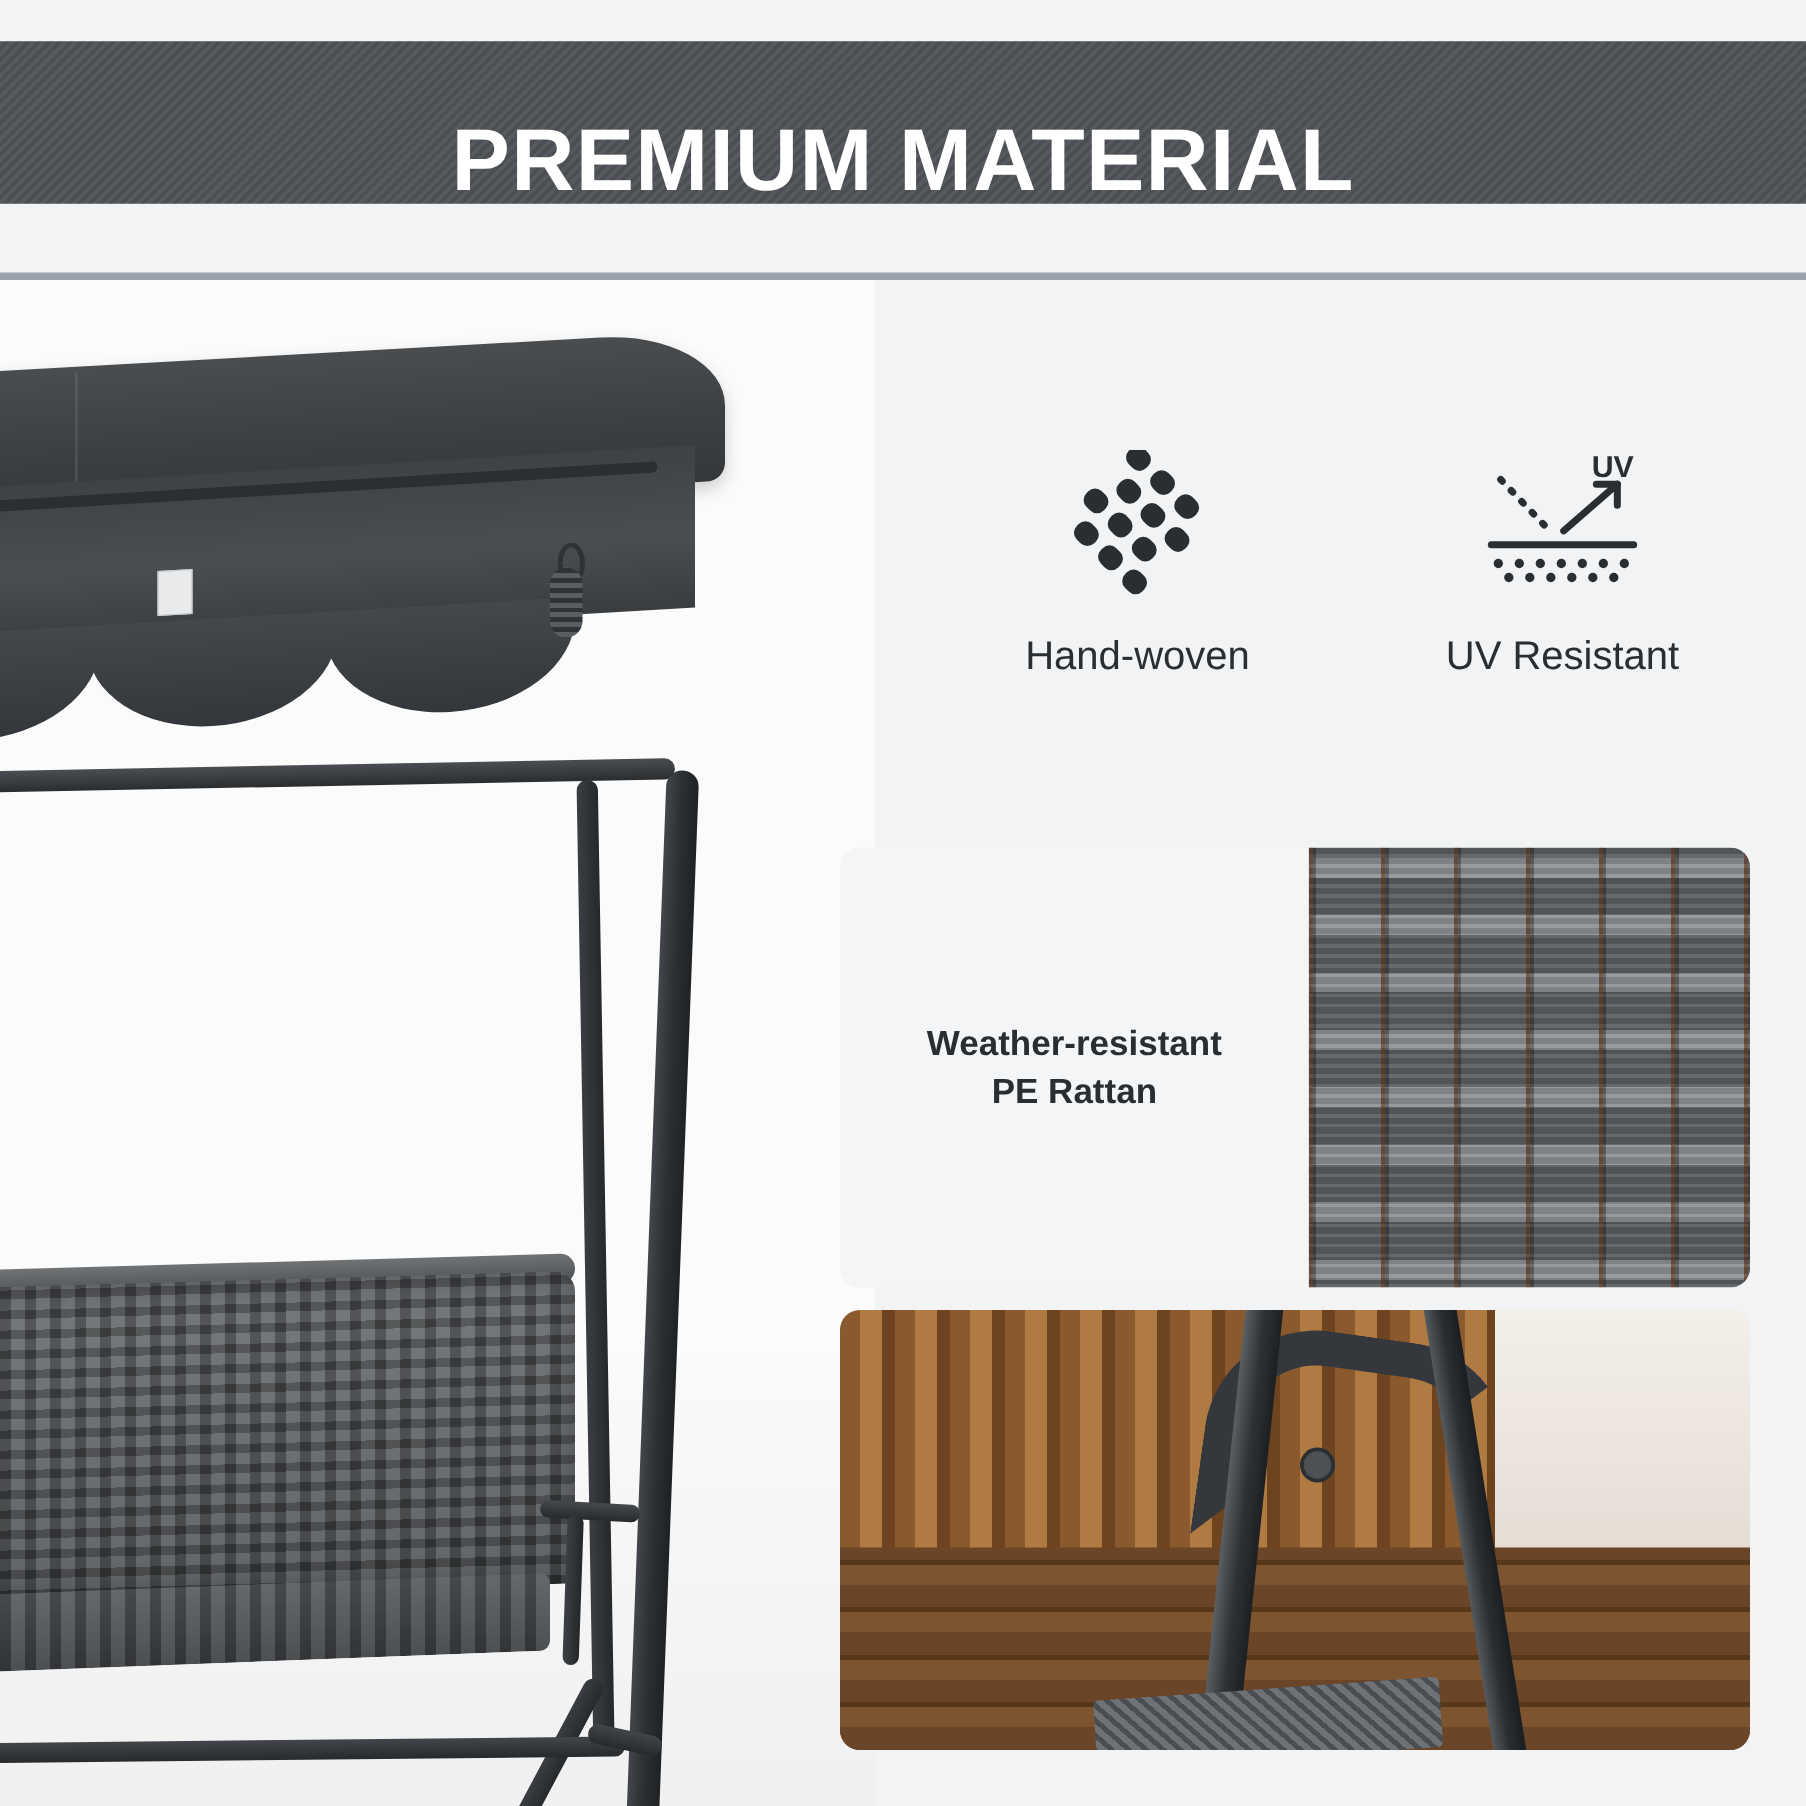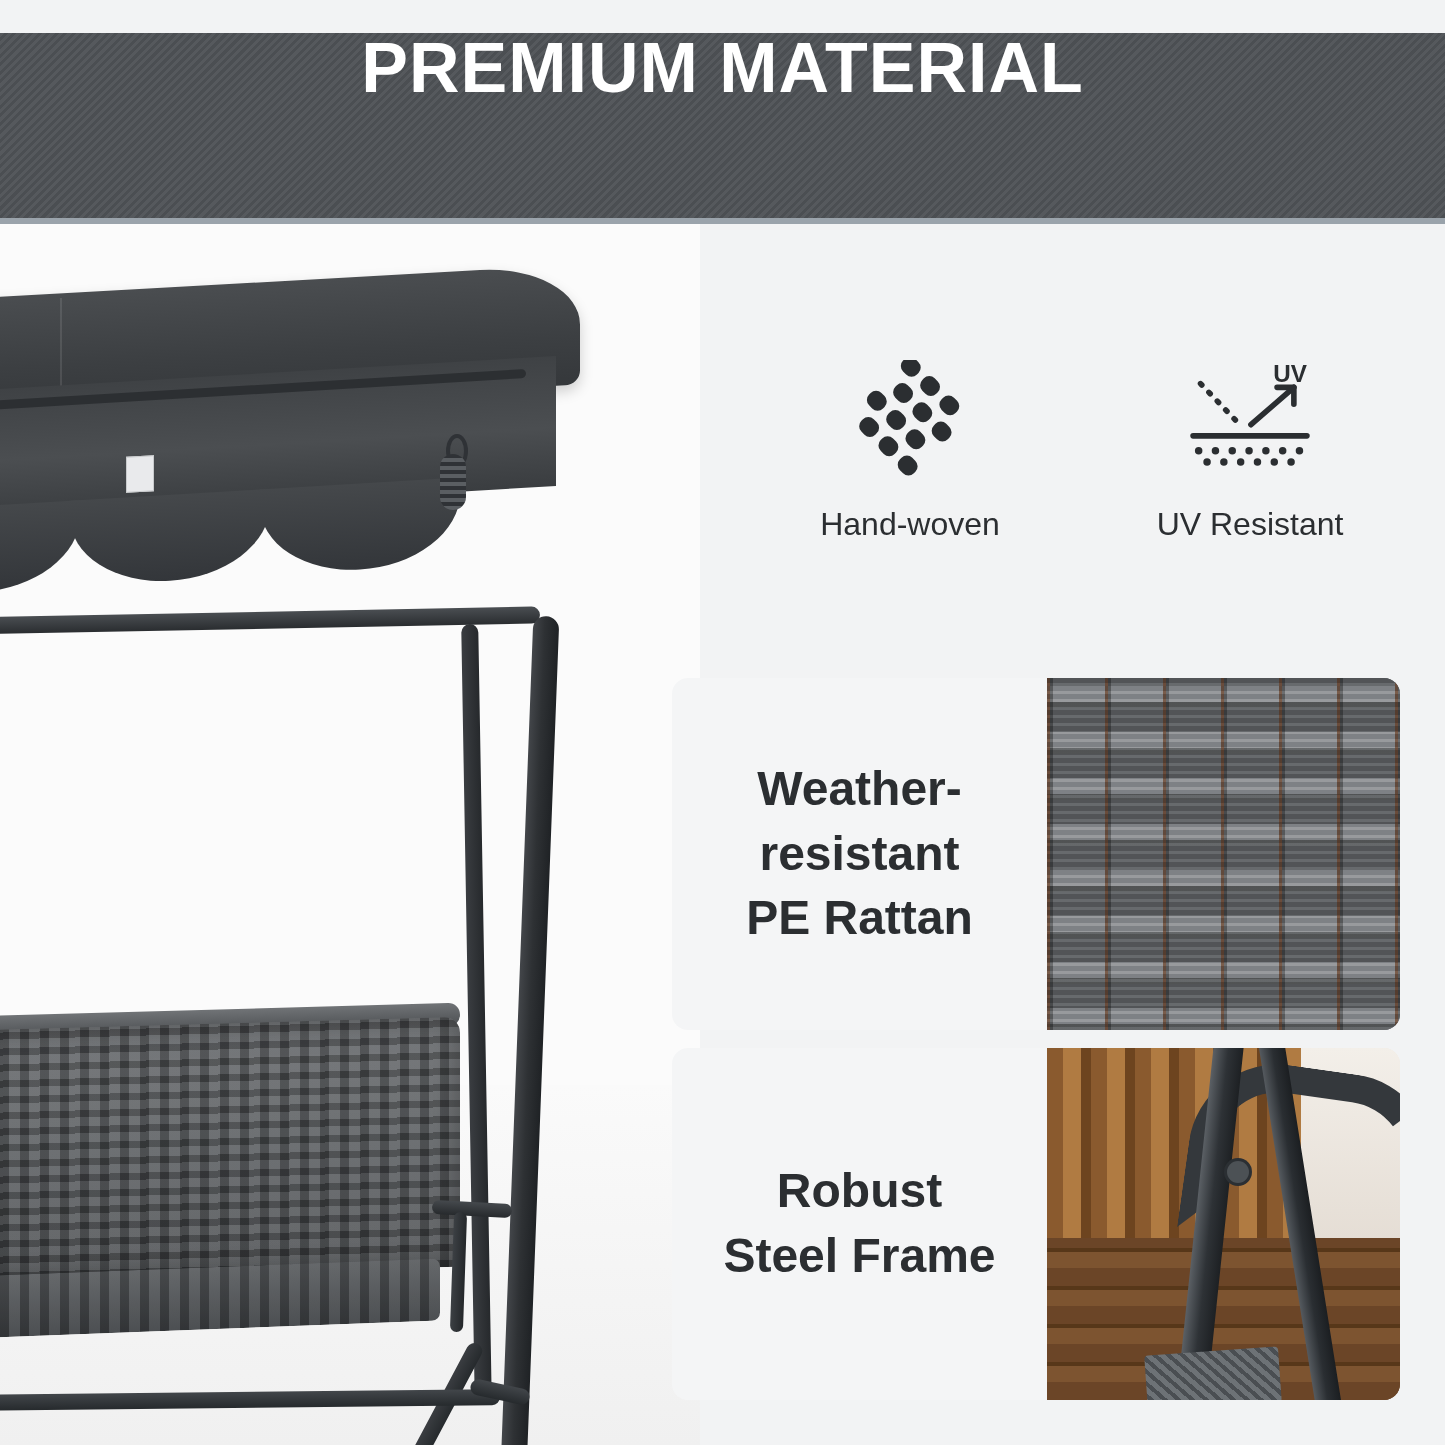--- a/index.html
+++ b/index.html
@@ -6,25 +6,25 @@
   body{
     width:1445px;height:1445px;
     background:#f2f3f4;
     font-family:"Liberation Sans", sans-serif;
     overflow:hidden;
     position:relative;
   }
 
   
   .banner{
-    position:absolute;left:0;top:33px;width:1445px;height:185px;
+    position:absolute;left:0;top:33px;width:1445px;height:130px;
     background:
       repeating-linear-gradient(135deg, rgba(255,255,255,0.045) 0 3px, rgba(0,0,0,0.045) 3px 6px),
       #4e5256;
-    display:flex;align-items:flex-start;justify-content:center;
+    display:flex;align-items:flex-end;justify-content:center;
     box-sizing:border-box;
   }
   .banner-title{
     color:#ffffff;
     font-size:70px;
     font-weight:bold;
     letter-spacing:1px;
     line-height:1;
     text-align:center;
     user-select:none;
@@ -183,21 +183,21 @@
     display:flex;flex-direction:column;gap:18px;
   }
   .card{
     display:flex;height:352px;background:#f4f5f6;border-radius:16px;overflow:hidden;
   }
   .card-text{
     flex:0 0 375px;display:flex;align-items:center;justify-content:center;
     padding:0 18px;box-sizing:border-box;
   }
   .card-title{
-    font-size:48px;line-height:1.35;color:#2b2e31;font-weight:bold;text-align:center;
+    font-size:28px;line-height:1.35;color:#2b2e31;font-weight:bold;text-align:center;
   }
   .card-img{flex:1;position:relative;overflow:hidden;}
 
   
   .rattan-macro{
     position:absolute;inset:0;
     background:
       repeating-linear-gradient(90deg,
         rgba(0,0,0,0.30) 0 6px,
         rgba(255,255,255,0.00) 6px 58px),
@@ -378,26 +378,20 @@
       </div>
     </div>
     <div class="card-img">
       <div class="rattan-macro">
         <div class="weft"></div>
       </div>
     </div>
   </div>
 
   <div class="card">
-    <div class="card-text">
-      <div class="card-title">
-        <span>Robust</span><br>
-        <span>Steel Frame</span>
-      </div>
-    </div>
     <div class="card-img">
       <div class="steel-photo">
         <div class="wall"></div>
         <div class="logs"></div>
         <div class="deck"></div>
         <div class="steel-elbow"></div>
         <div class="steel-tube-a"></div>
         <div class="steel-tube-b"></div>
         <div class="steel-bolt"></div>
         <div class="steel-mesh"></div>

